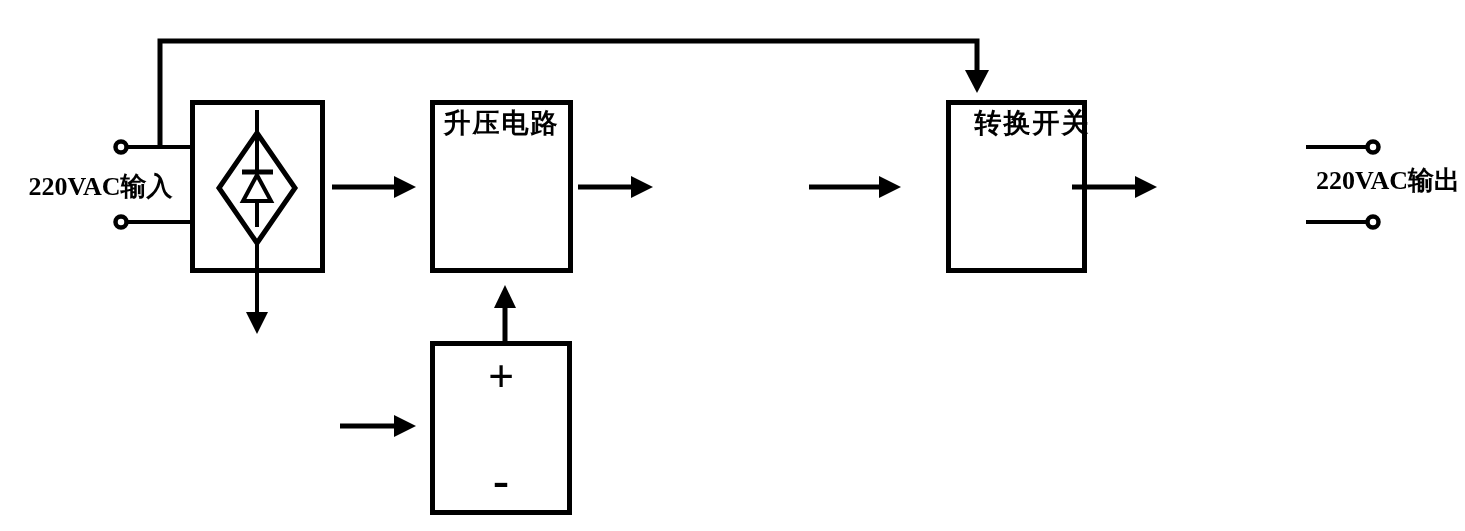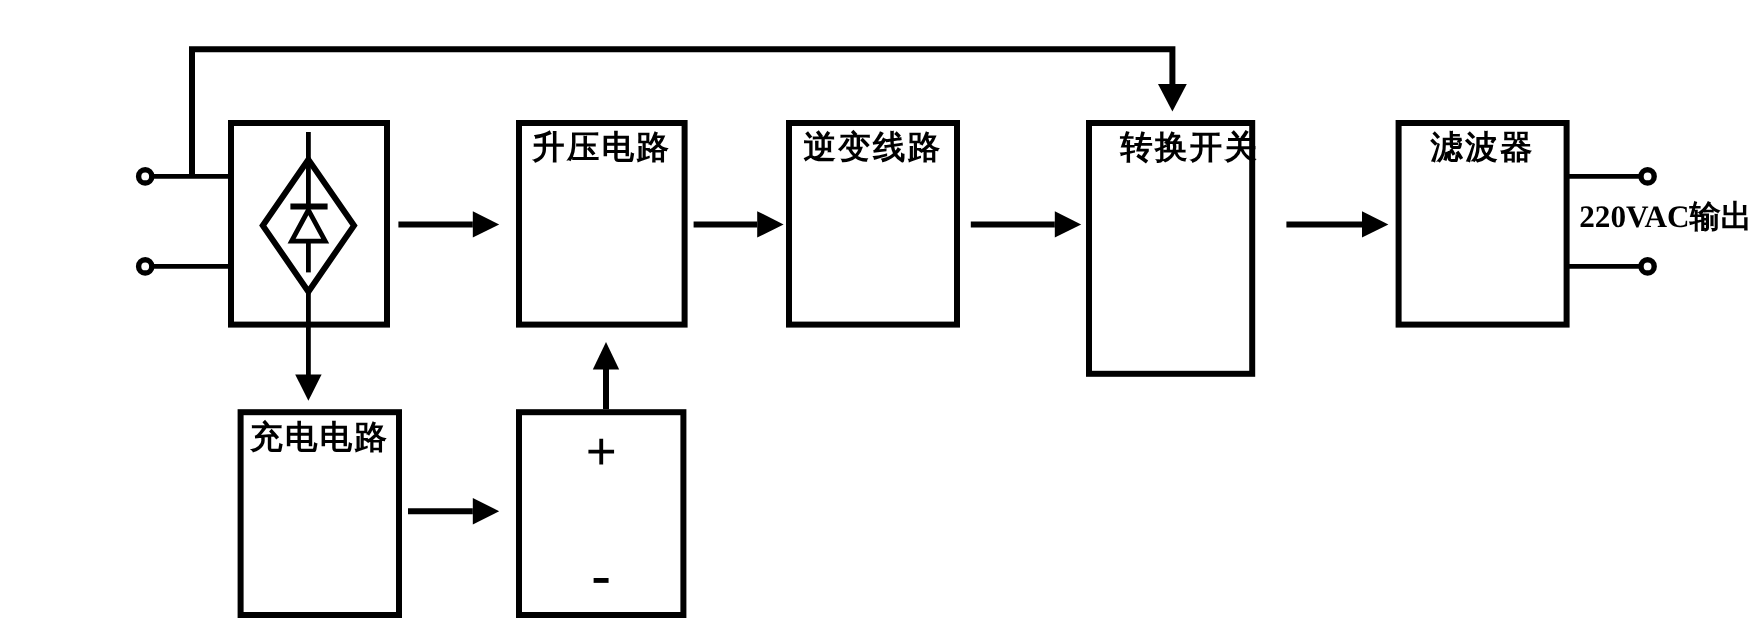--- a/index.html
+++ b/index.html
@@ -111,38 +111,30 @@
       <line class="w4" x1="257" y1="201" x2="257" y2="227"></line>
     </g>
   </svg>
 
   <div class="block" style="left:190px; top:100px; width:135px; height:173px;"></div>
 
   <div class="block" style="left:430px; top:100px; width:143px; height:173px;">
     <span class="block-label">升压电路</span>
   </div>
 
-  <div class="block" style="left:655px; top:100px; width:145px; height:173px;">
-    <span class="block-label">逆变线路</span>
-  </div>
 
-  <div class="block" style="left:905px; top:100px; width:141px; height:214px;padding-left:32px;">
+  <div class="block" style="left:946px; top:100px; width:141px; height:173px;padding-left:32px;">
     <span class="block-label">转换开关</span>
   </div>
 
-  <div class="block" style="left:1163px; top:100px; width:145px; height:173px;">
-    <span class="block-label">滤波器</span>
-  </div>
 
-  <div class="block" style="left:198px; top:341px; width:137px; height:174px;">
-    <span class="block-label">充电电路</span>
-  </div>
 
   <div class="block" style="left:430px; top:341px; width:142px; height:174px;">
     <div class="battery-inner">
       <div class="battery-plus">+</div>
       <div class="battery-minus">-</div>
     </div>
   </div>
 
+  <div class="io-label" style="left:28px; top:169px; width:145px;">220VAC输入</div>
   <div class="io-label" style="left:1316px; top:163px; width:142px;text-align:right;">220VAC输出</div>
 
 </div>
 
 </body></html>

